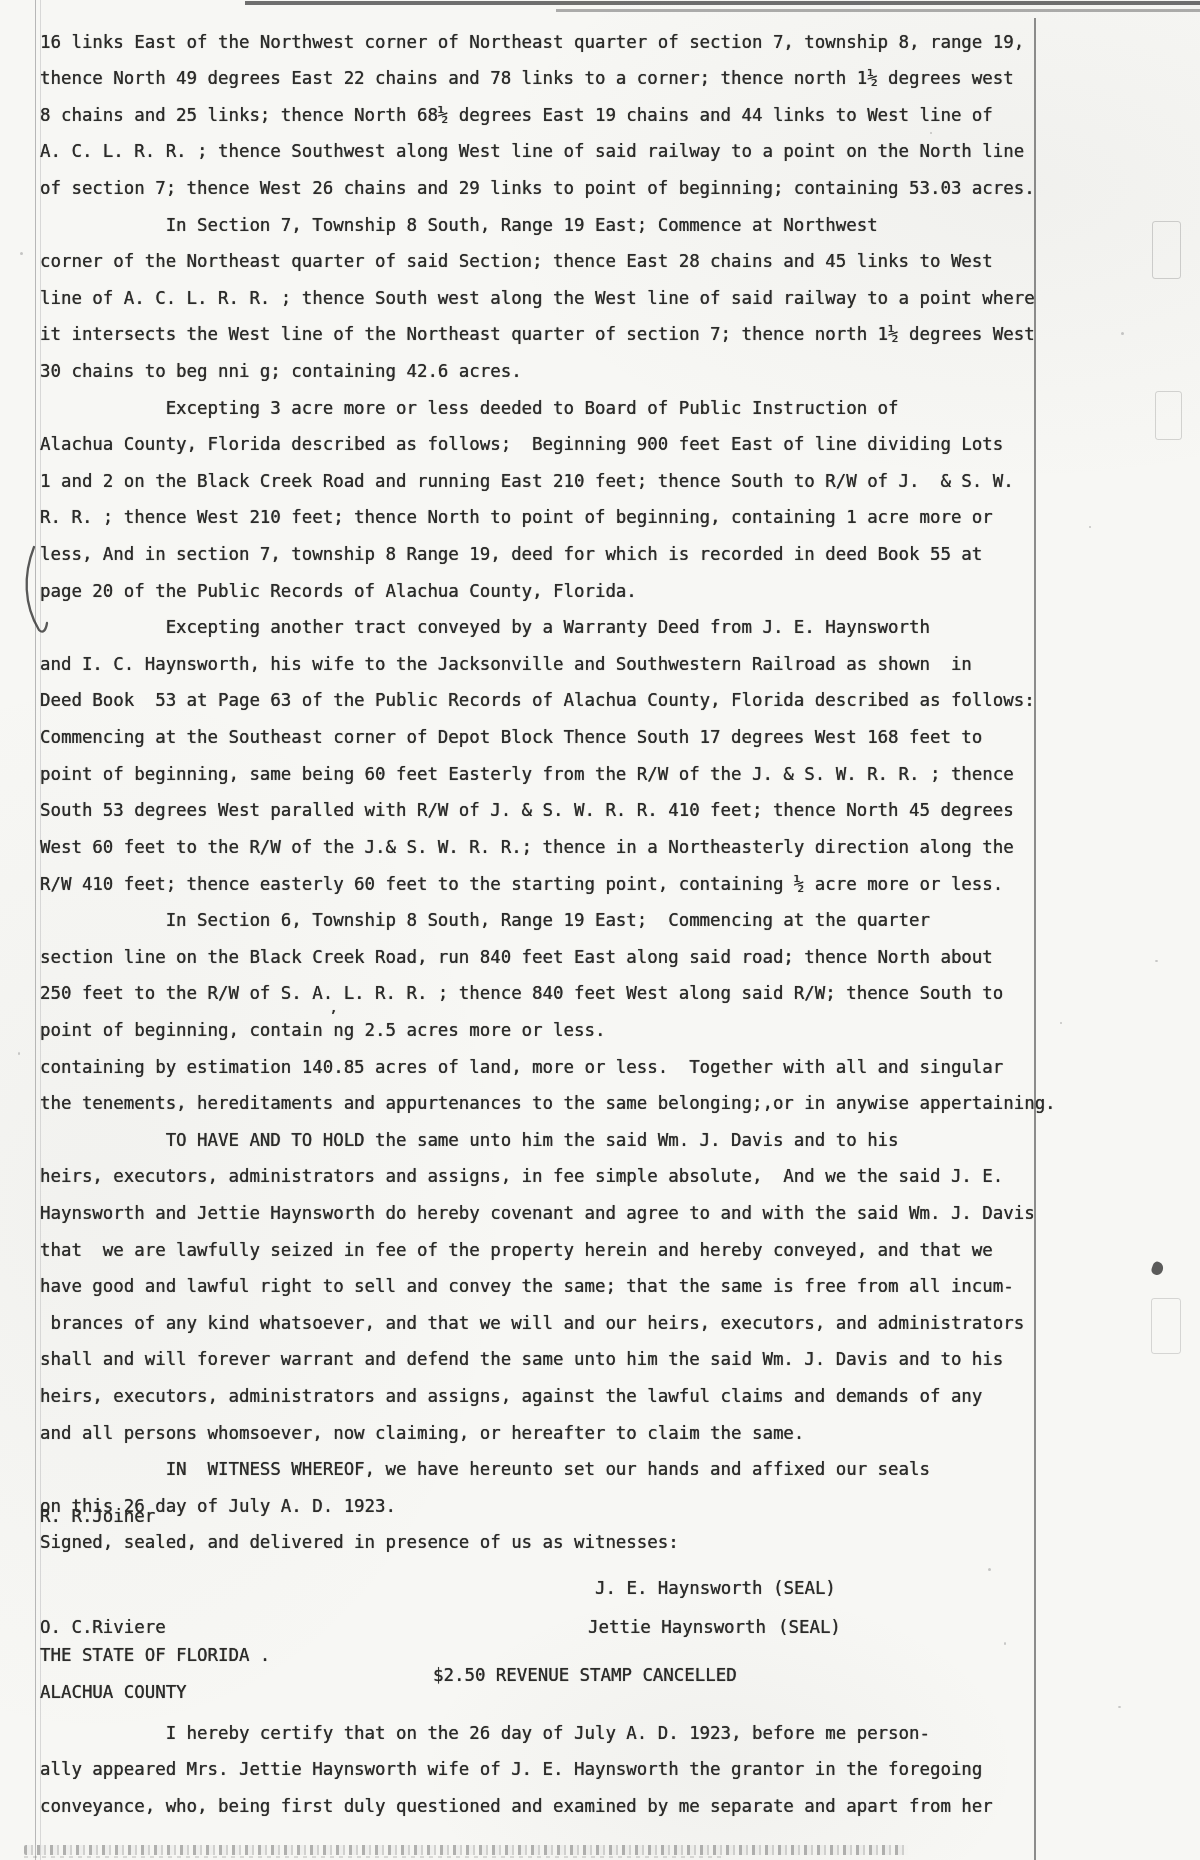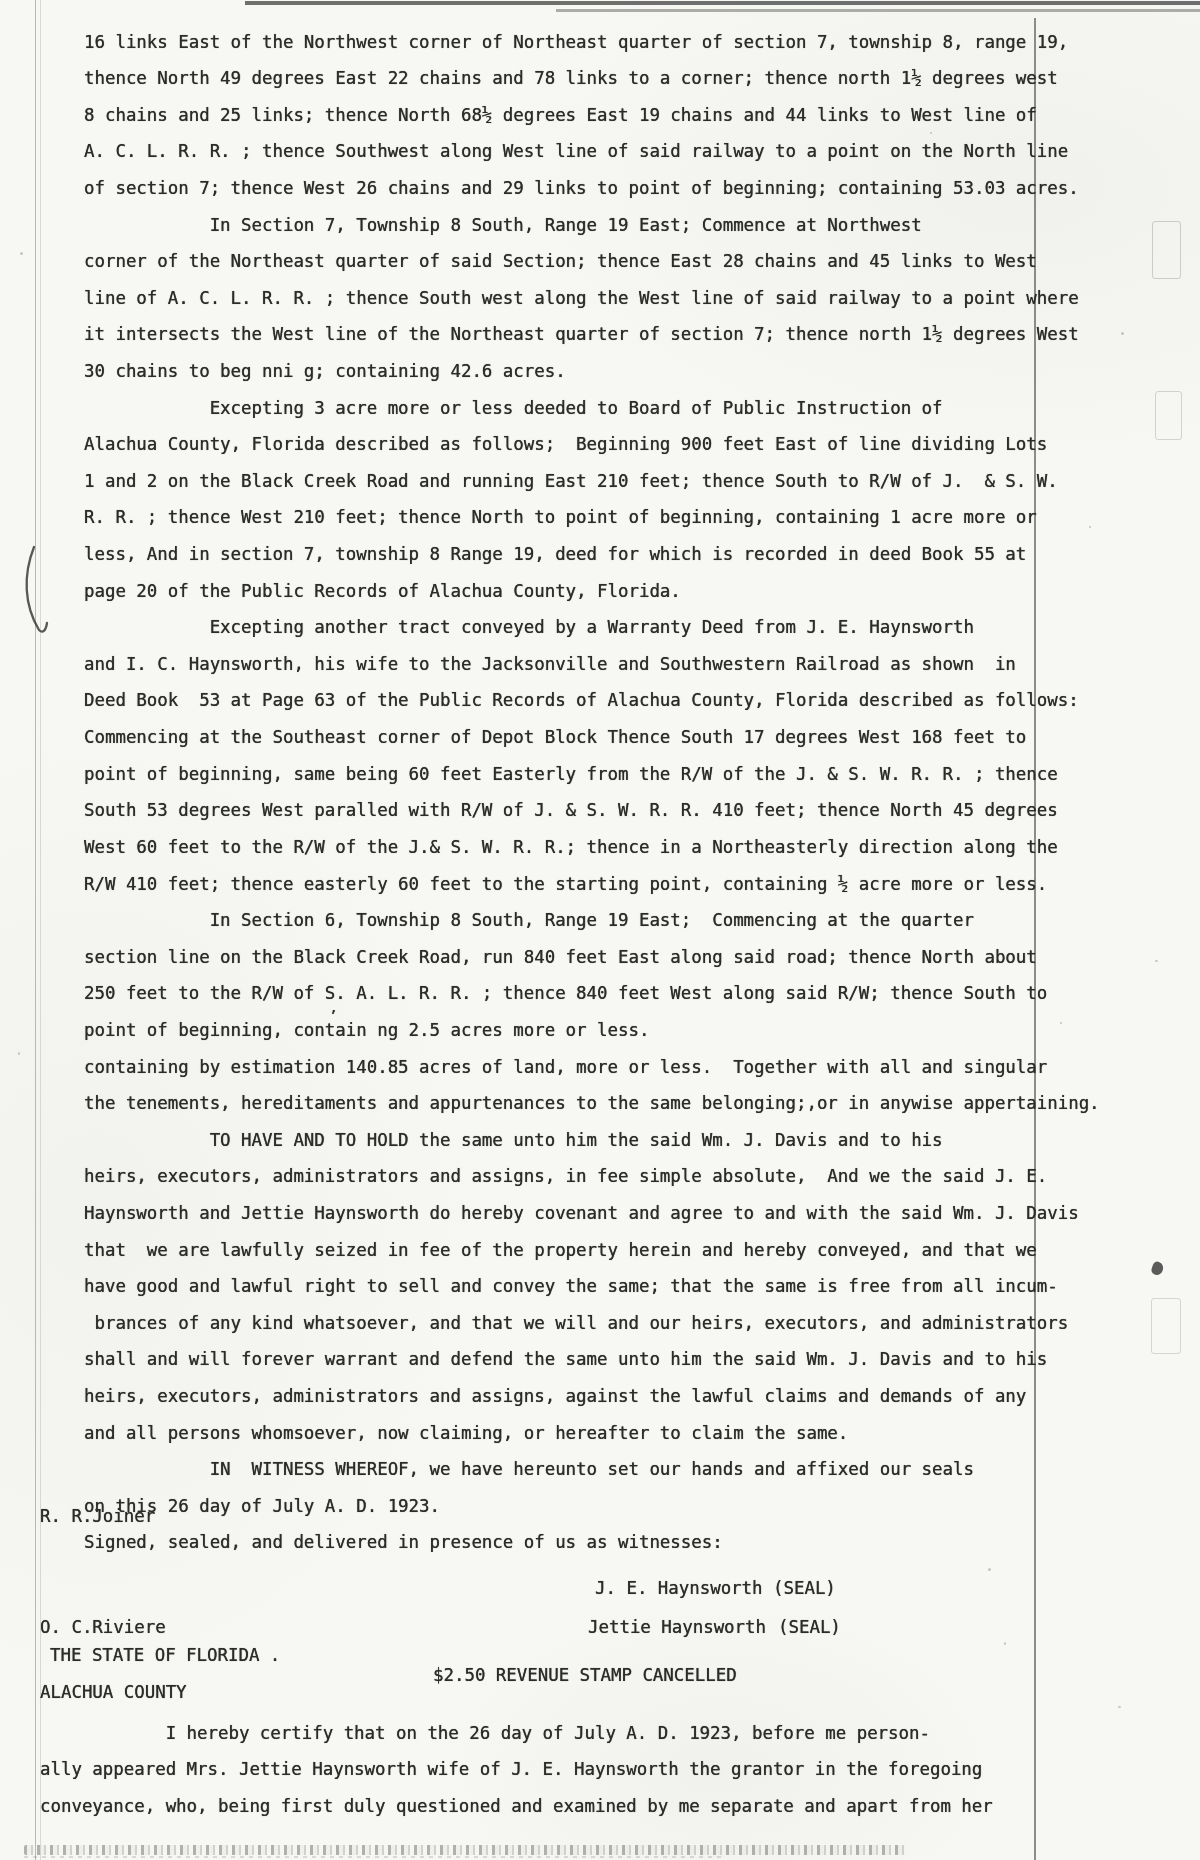--- a/index.html
+++ b/index.html
@@ -13,21 +13,21 @@
     font-family:"DejaVu Sans Mono", monospace;
   }
   .tw{
     color:#2b2b29;
     font-family:"DejaVu Sans Mono", monospace;
     font-size:17.4px;
     white-space:pre;
     text-shadow:0 0 0.8px rgba(43,43,41,0.75), 0.3px 0.3px 0.4px rgba(43,43,41,0.35);
   }
   .bodytext{position:absolute;left:40px;top:23.5px;}
-  .bodytext .tline{height:36.62px;line-height:36.62px;padding-left:44px;}
+  .bodytext .tline{height:36.62px;line-height:36.62px;}
   .certtext{position:absolute;left:40px;top:1714.5px;}
   .certtext .tline{height:36.62px;line-height:36.62px;}
   .abs{position:absolute;line-height:22px;}
   
   .left-fold-outer{position:absolute;left:35px;top:0;width:1.4px;height:1860px;background:#ababab;opacity:.85;}
   .left-fold-inner{position:absolute;left:39.5px;top:0;width:1px;height:1860px;background:#d0d0d0;opacity:.8;}
   .right-rule{position:absolute;left:1034px;top:18px;width:2px;height:1842px;background:#5e5e5e;opacity:.7;}
   .top-line-1{position:absolute;left:245px;top:1px;width:955px;height:3.5px;background:#4c4c4c;opacity:.8;}
   .top-line-2{position:absolute;left:556px;top:9px;width:644px;height:2.5px;background:#6e6e6e;opacity:.55;}
   .bottom-band{position:absolute;left:24px;top:1845px;width:884px;height:10px;border-radius:2px;opacity:.8;
@@ -121,21 +121,21 @@
 <span class="tw stray-mark">ʼ</span>
 
 <div class="tw abs" style="left:40px;top:1505px;">R. R.Joiner</div>
 <div class="tw abs" style="left:595px;top:1577px;">J. E. Haynsworth</div>
 <div class="tw abs" style="left:773px;top:1577px;">(SEAL)</div>
 
 <div class="tw abs" style="left:40px;top:1616px;">O. C.Riviere</div>
 <div class="tw abs" style="left:588px;top:1616px;">Jettie Haynsworth</div>
 <div class="tw abs" style="left:778px;top:1616px;">(SEAL)</div>
 
-<div class="tw abs" style="left:40px;top:1644px;padding-left:10px;">THE STATE OF FLORIDA .</div>
+<div class="tw abs" style="left:40px;top:1644px;">THE STATE OF FLORIDA .</div>
 <div class="tw abs" style="left:433px;top:1664px;">$2.50 REVENUE STAMP CANCELLED</div>
 <div class="tw abs" style="left:40px;top:1681px;">ALACHUA COUNTY</div>
 
 <div class="certtext">
   <div class="tw tline">            I hereby certify that on the 26 day of July A. D. 1923, before me person-</div>
   <div class="tw tline">ally appeared Mrs. Jettie Haynsworth wife of J. E. Haynsworth the grantor in the foregoing</div>
   <div class="tw tline">conveyance, who, being first duly questioned and examined by me separate and apart from her</div>
 </div>
 
 </body></html>

